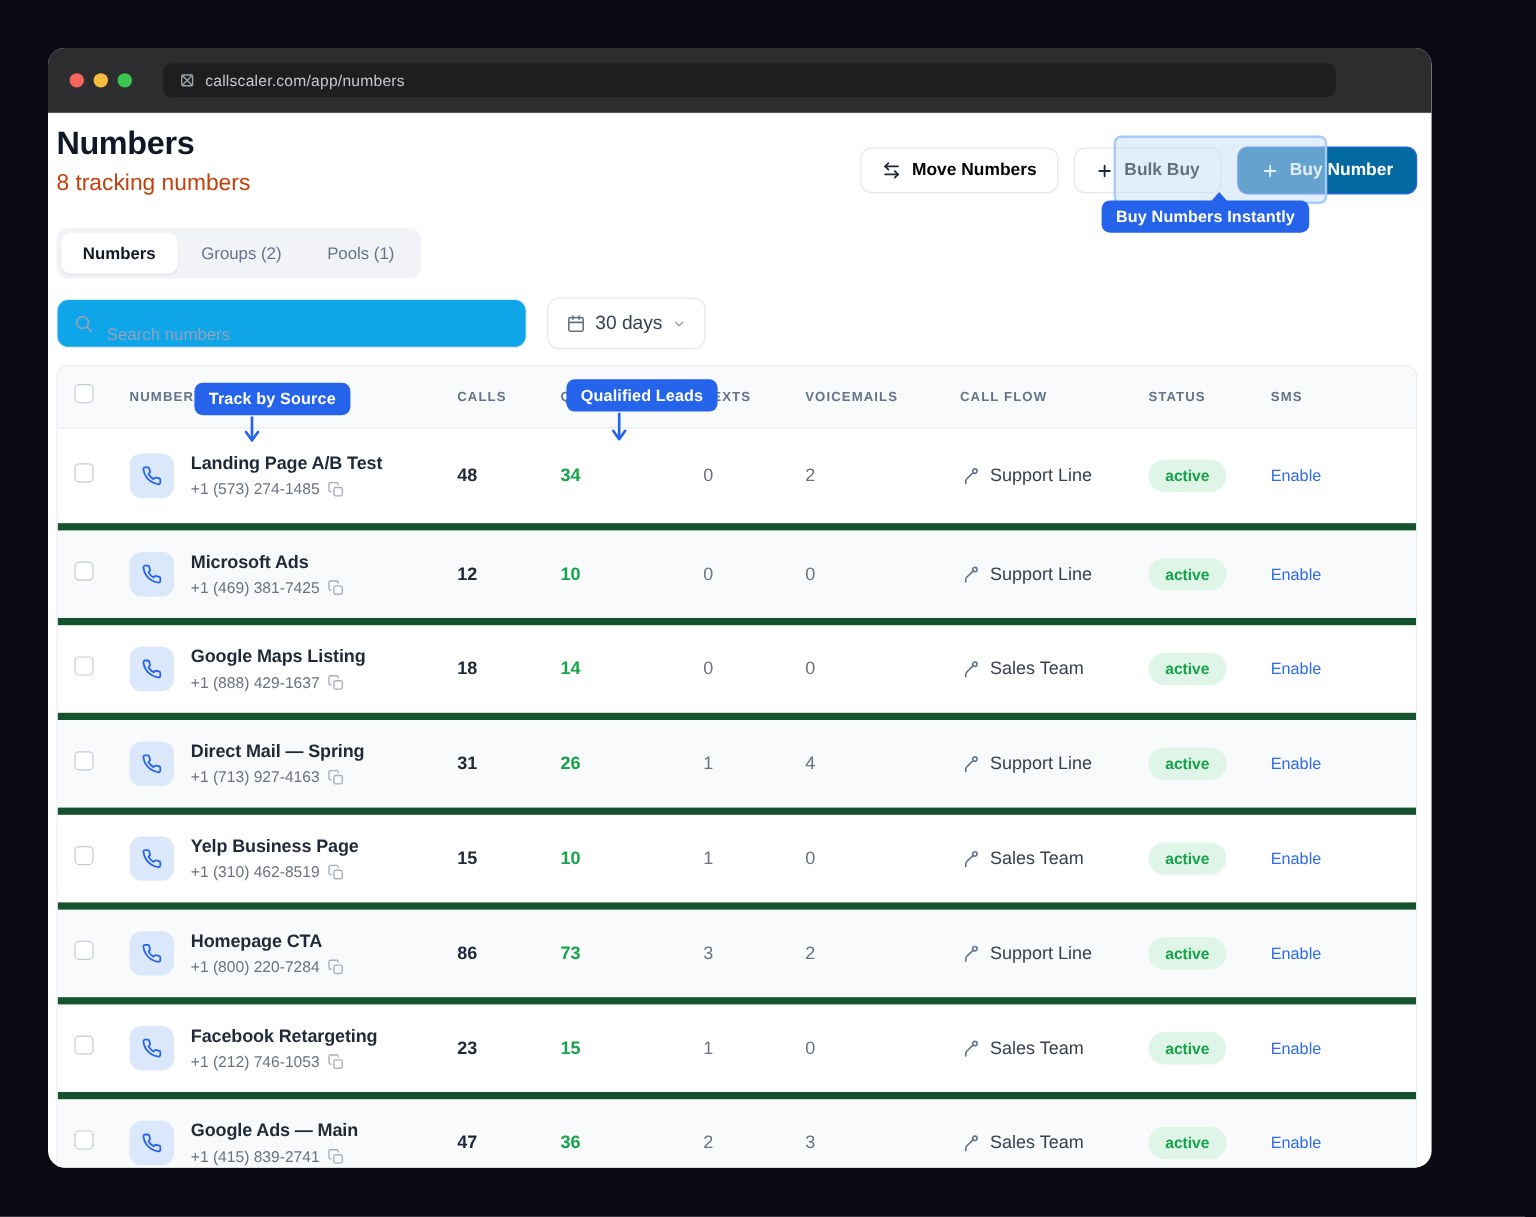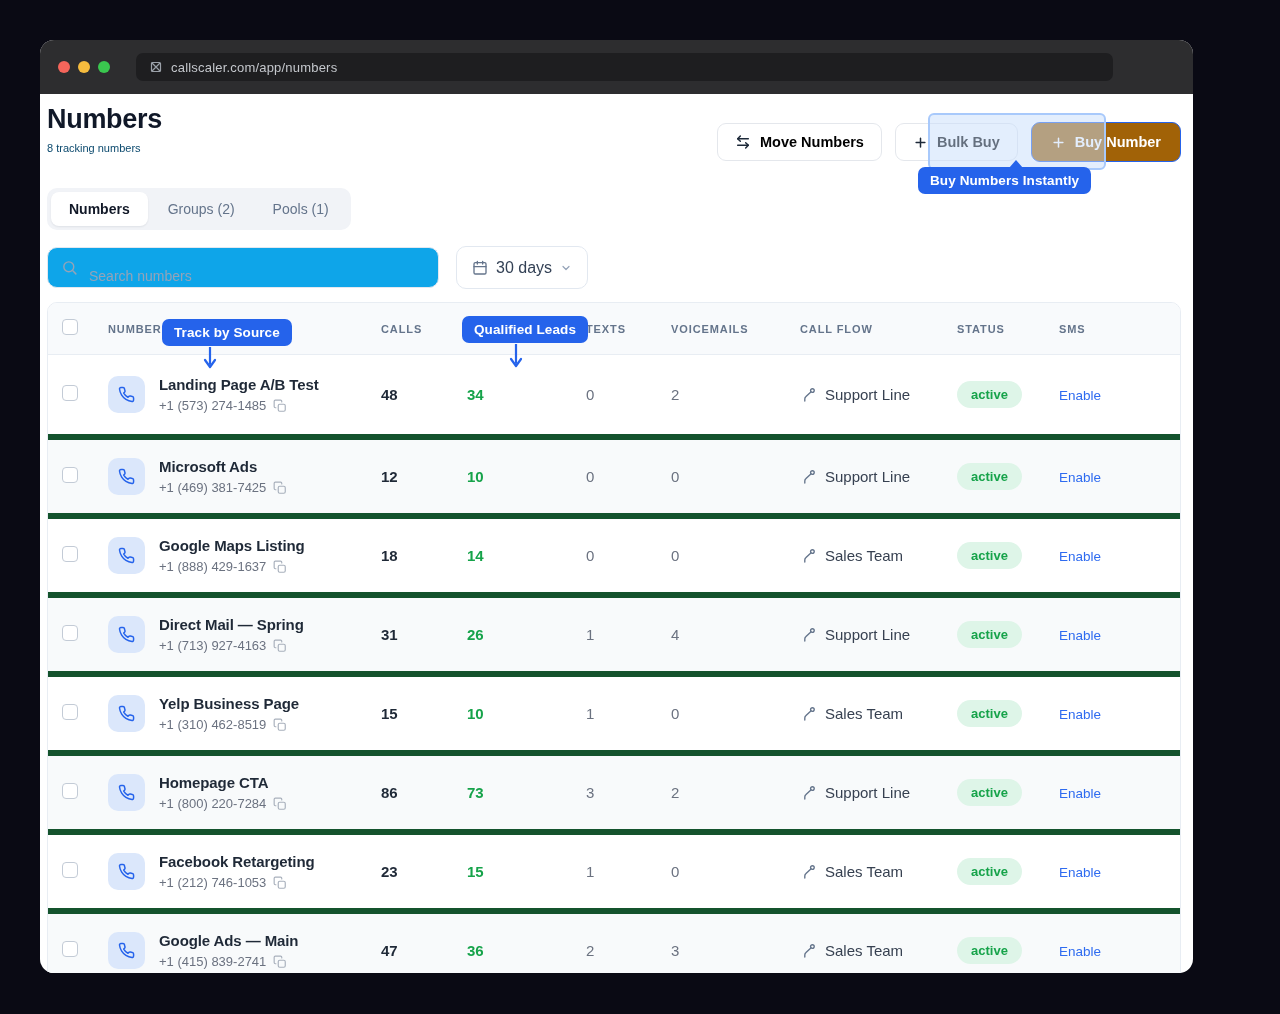--- a/index.html
+++ b/index.html
@@ -27,50 +27,50 @@
   .dot.red{ background:#f5655b; } .dot.yellow{ background:#f6bc3e; } .dot.green{ background:#3ac74f; }
   .urlbar {
     flex:1; height:28px; background:#1e1e20; border-radius:7px;
     display:flex; align-items:center; gap:9px; padding:0 14px;
     color:#c4c7cc; font-size:13px; letter-spacing:.2px;
   }
   
   .page { padding:10px 12px 0 7px; position:relative; }
   .page-head { display:flex; justify-content:space-between; align-items:flex-start; }
   h1 { font-size:27px; font-weight:800; color:#101828; letter-spacing:-.3px; }
-  .subtitle { margin-top:7px; font-size:11px; color:#0c4a6e; }
+  .subtitle { margin-top:7px; font-size:19px; color:#c2410c; }
   .actions { position:relative; display:flex; gap:13px; margin-top:18px; align-items:center; }
   .btn {
     display:inline-flex; align-items:center; gap:9px;
     height:38px; padding:0 17px; border-radius:9px;
     background:#fff; border:1px solid #e4e7ec;
     font-size:14.5px; font-weight:600; color:#000000; cursor:pointer;
     font-family:inherit; white-space:nowrap;
   }
-  .btn.primary { background:#a16207; border-color:#2563eb; color:#fff; height:40px; padding:0 19px; }
+  .btn.primary { background:#0369a1; border-color:#2563eb; color:#fff; height:40px; padding:0 19px; }
   .btn svg { flex:none; }
   
   .highlight-box {
     position:absolute; left:211px; top:-9px; width:178px; height:57px;
     background:rgba(199,222,252,.5); border:2px solid #a8c9fb; border-radius:6px;
     z-index:5; pointer-events:none;
   }
   .ann-tip {
     position:absolute; background:#2563eb; color:#fff;
     font-size:13.5px; font-weight:600; letter-spacing:.1px;
     padding:6px 12px; border-radius:7px; white-space:nowrap; z-index:6;
   }
   .tip-buy { left:201px; top:45px; }
   .tip-buy::before {
     content:""; position:absolute; top:-7px; left:91px;
     border-left:7px solid transparent; border-right:7px solid transparent;
     border-bottom:8px solid #2563eb;
   }
   .tip-track { left:122px; top:225px; }
-  .tip-qualified { left:422px; top:222px; }
+  .tip-qualified { left:432px; top:222px; }
   .ann-arrow { position:absolute; z-index:6; pointer-events:none; }
   .arrow-track { left:163px; top:253px; }
   .arrow-qualified { left:469px; top:250px; }
   
   .tabs {
     display:inline-flex; gap:2px; margin-top:26px;
     background:#f1f3f7; border-radius:10px; padding:4px;
   }
   .tab {
     padding:9px 18px; border-radius:8px; font-size:14px; font-weight:500;

